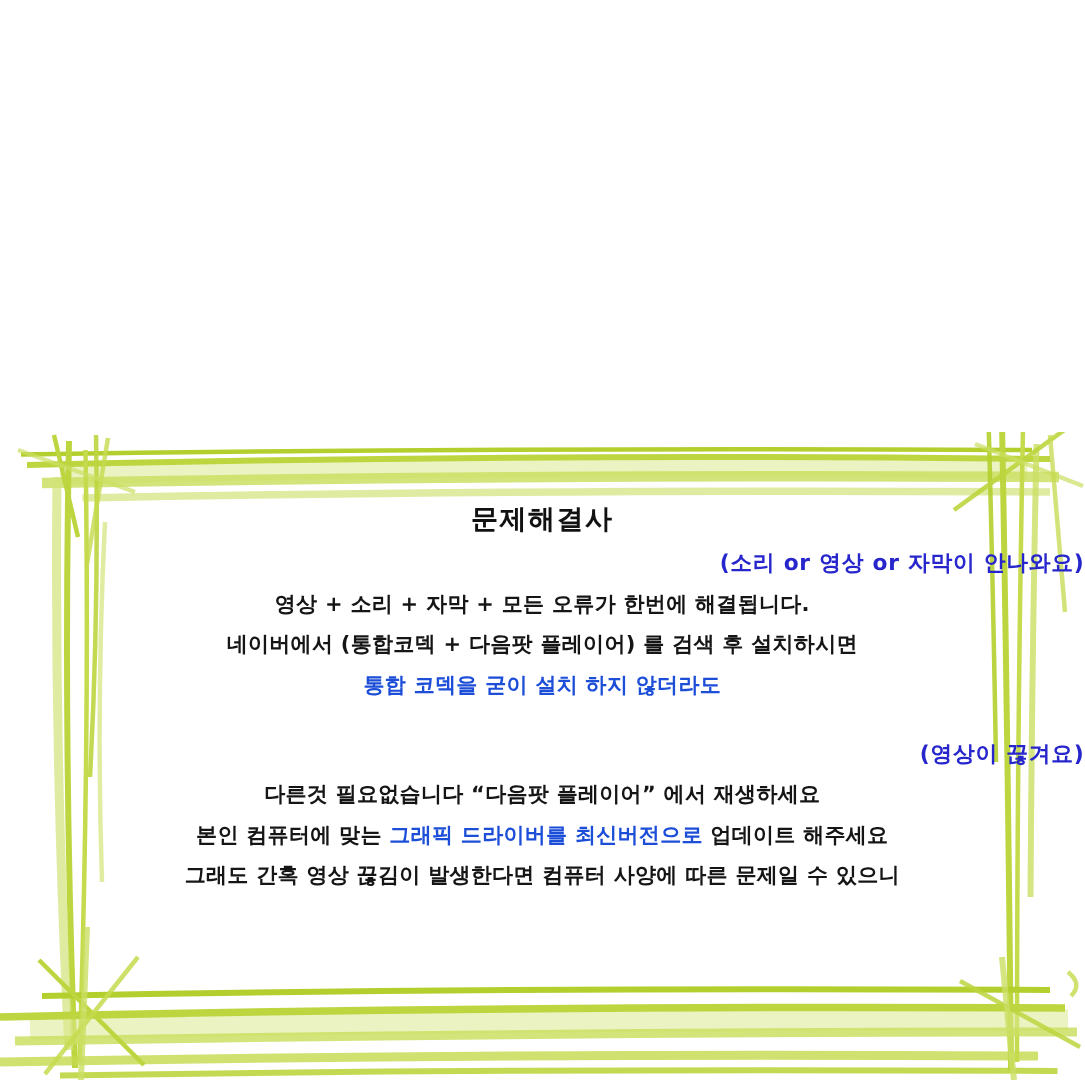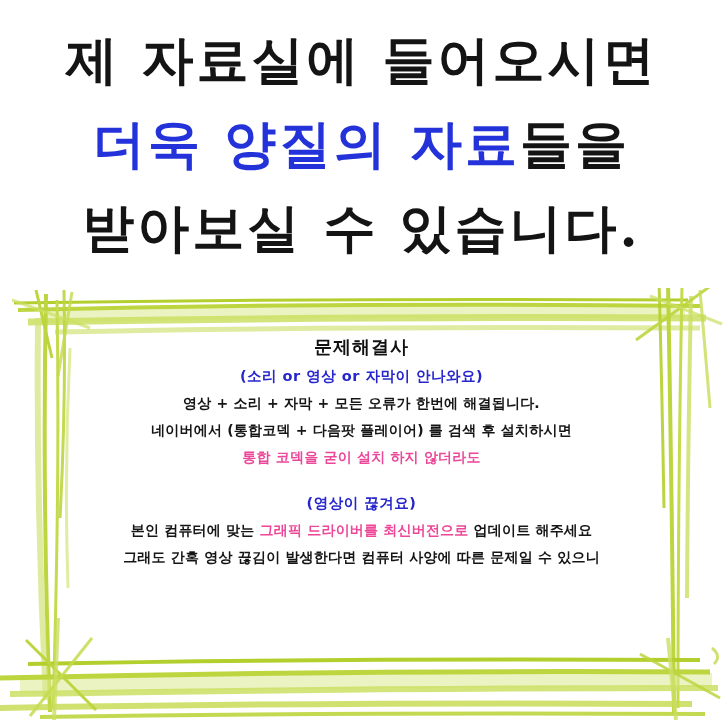--- a/index.html
+++ b/index.html
@@ -31,40 +31,35 @@
   .panel-content{
     position:absolute;left:0;top:332px;width:723px;
     text-align:center;
     font-weight:bold;
     color:#151515;
   }
   .panel-title{
     font-size:18px;line-height:30px;letter-spacing:1px;color:#111111;
   }
   .sec-heading{
-    font-size:14.5px;line-height:28px;letter-spacing:0.5px;
+    font-size:14.5px;line-height:28px;letter-spacing:0.5px;text-align:right;
   }
   .body-line{
     font-size:14px;line-height:27px;letter-spacing:0.2px;
     white-space:nowrap;
   }
   .blue{color:#2626cc;}
-  .red{color:#ec4899;}
+  .red{color:#1d4ed8;}
   .gap{height:18px;}
 </style>
 </head>
 <body>
 
 <div class="canvas">
 
-  <div class="headline">
-    <div class="h-line">제 자료실에 들어오시면</div>
-    <div class="h-line"><span class="h-blue">더욱 양질의 자료</span><span>들을</span></div>
-    <div class="h-line">받아보실 수 있습니다.</div>
-  </div>
 
   <div class="panel">
 
     <svg class="frame" viewBox="0 0 723 432" fill="none" xmlns="http://www.w3.org/2000/svg">
 
       <path d="M 40,28 Q 360,20 685,24" stroke="#dce98f" stroke-width="14" opacity="0.55"></path>
       <path d="M 18,22 Q 350,14 700,18" stroke="#bdd53e" stroke-width="4"></path>
       <path d="M 28,34 Q 380,28 706,30" stroke="#cbdf63" stroke-width="7" opacity="0.85"></path>
       <path d="M 14,15 Q 340,10 688,12" stroke="#b3cf2e" stroke-width="3"></path>
       <path d="M 55,44 Q 360,38 700,40" stroke="#d2e377" stroke-width="5" opacity="0.7"></path>
@@ -108,17 +103,18 @@
       <div class="panel-title">문제해결사</div>
 
       <div class="sec-heading blue">(소리 or 영상 or 자막이 안나와요)</div>
       <div class="body-line">영상 + 소리 + 자막 + 모든 오류가 한번에 해결됩니다.</div>
       <div class="body-line">네이버에서 (통합코덱 + 다음팟 플레이어) 를 검색 후 설치하시면</div>
       <div class="body-line red">통합 코덱을 굳이 설치 하지 않더라도</div>
 
       <div class="gap"></div>
 
       <div class="sec-heading blue">(영상이 끊겨요)</div>
+      <div class="body-line">다른것 필요없습니다 “다음팟 플레이어” 에서 재생하세요</div>
       <div class="body-line"><span>본인 컴퓨터에 맞는 </span><span class="red">그래픽 드라이버를 최신버전으로</span><span> 업데이트 해주세요</span></div>
       <div class="body-line">그래도 간혹 영상 끊김이 발생한다면 컴퓨터 사양에 따른 문제일 수 있으니</div>
     </div>
   </div>
 </div>
 
 </body></html>

